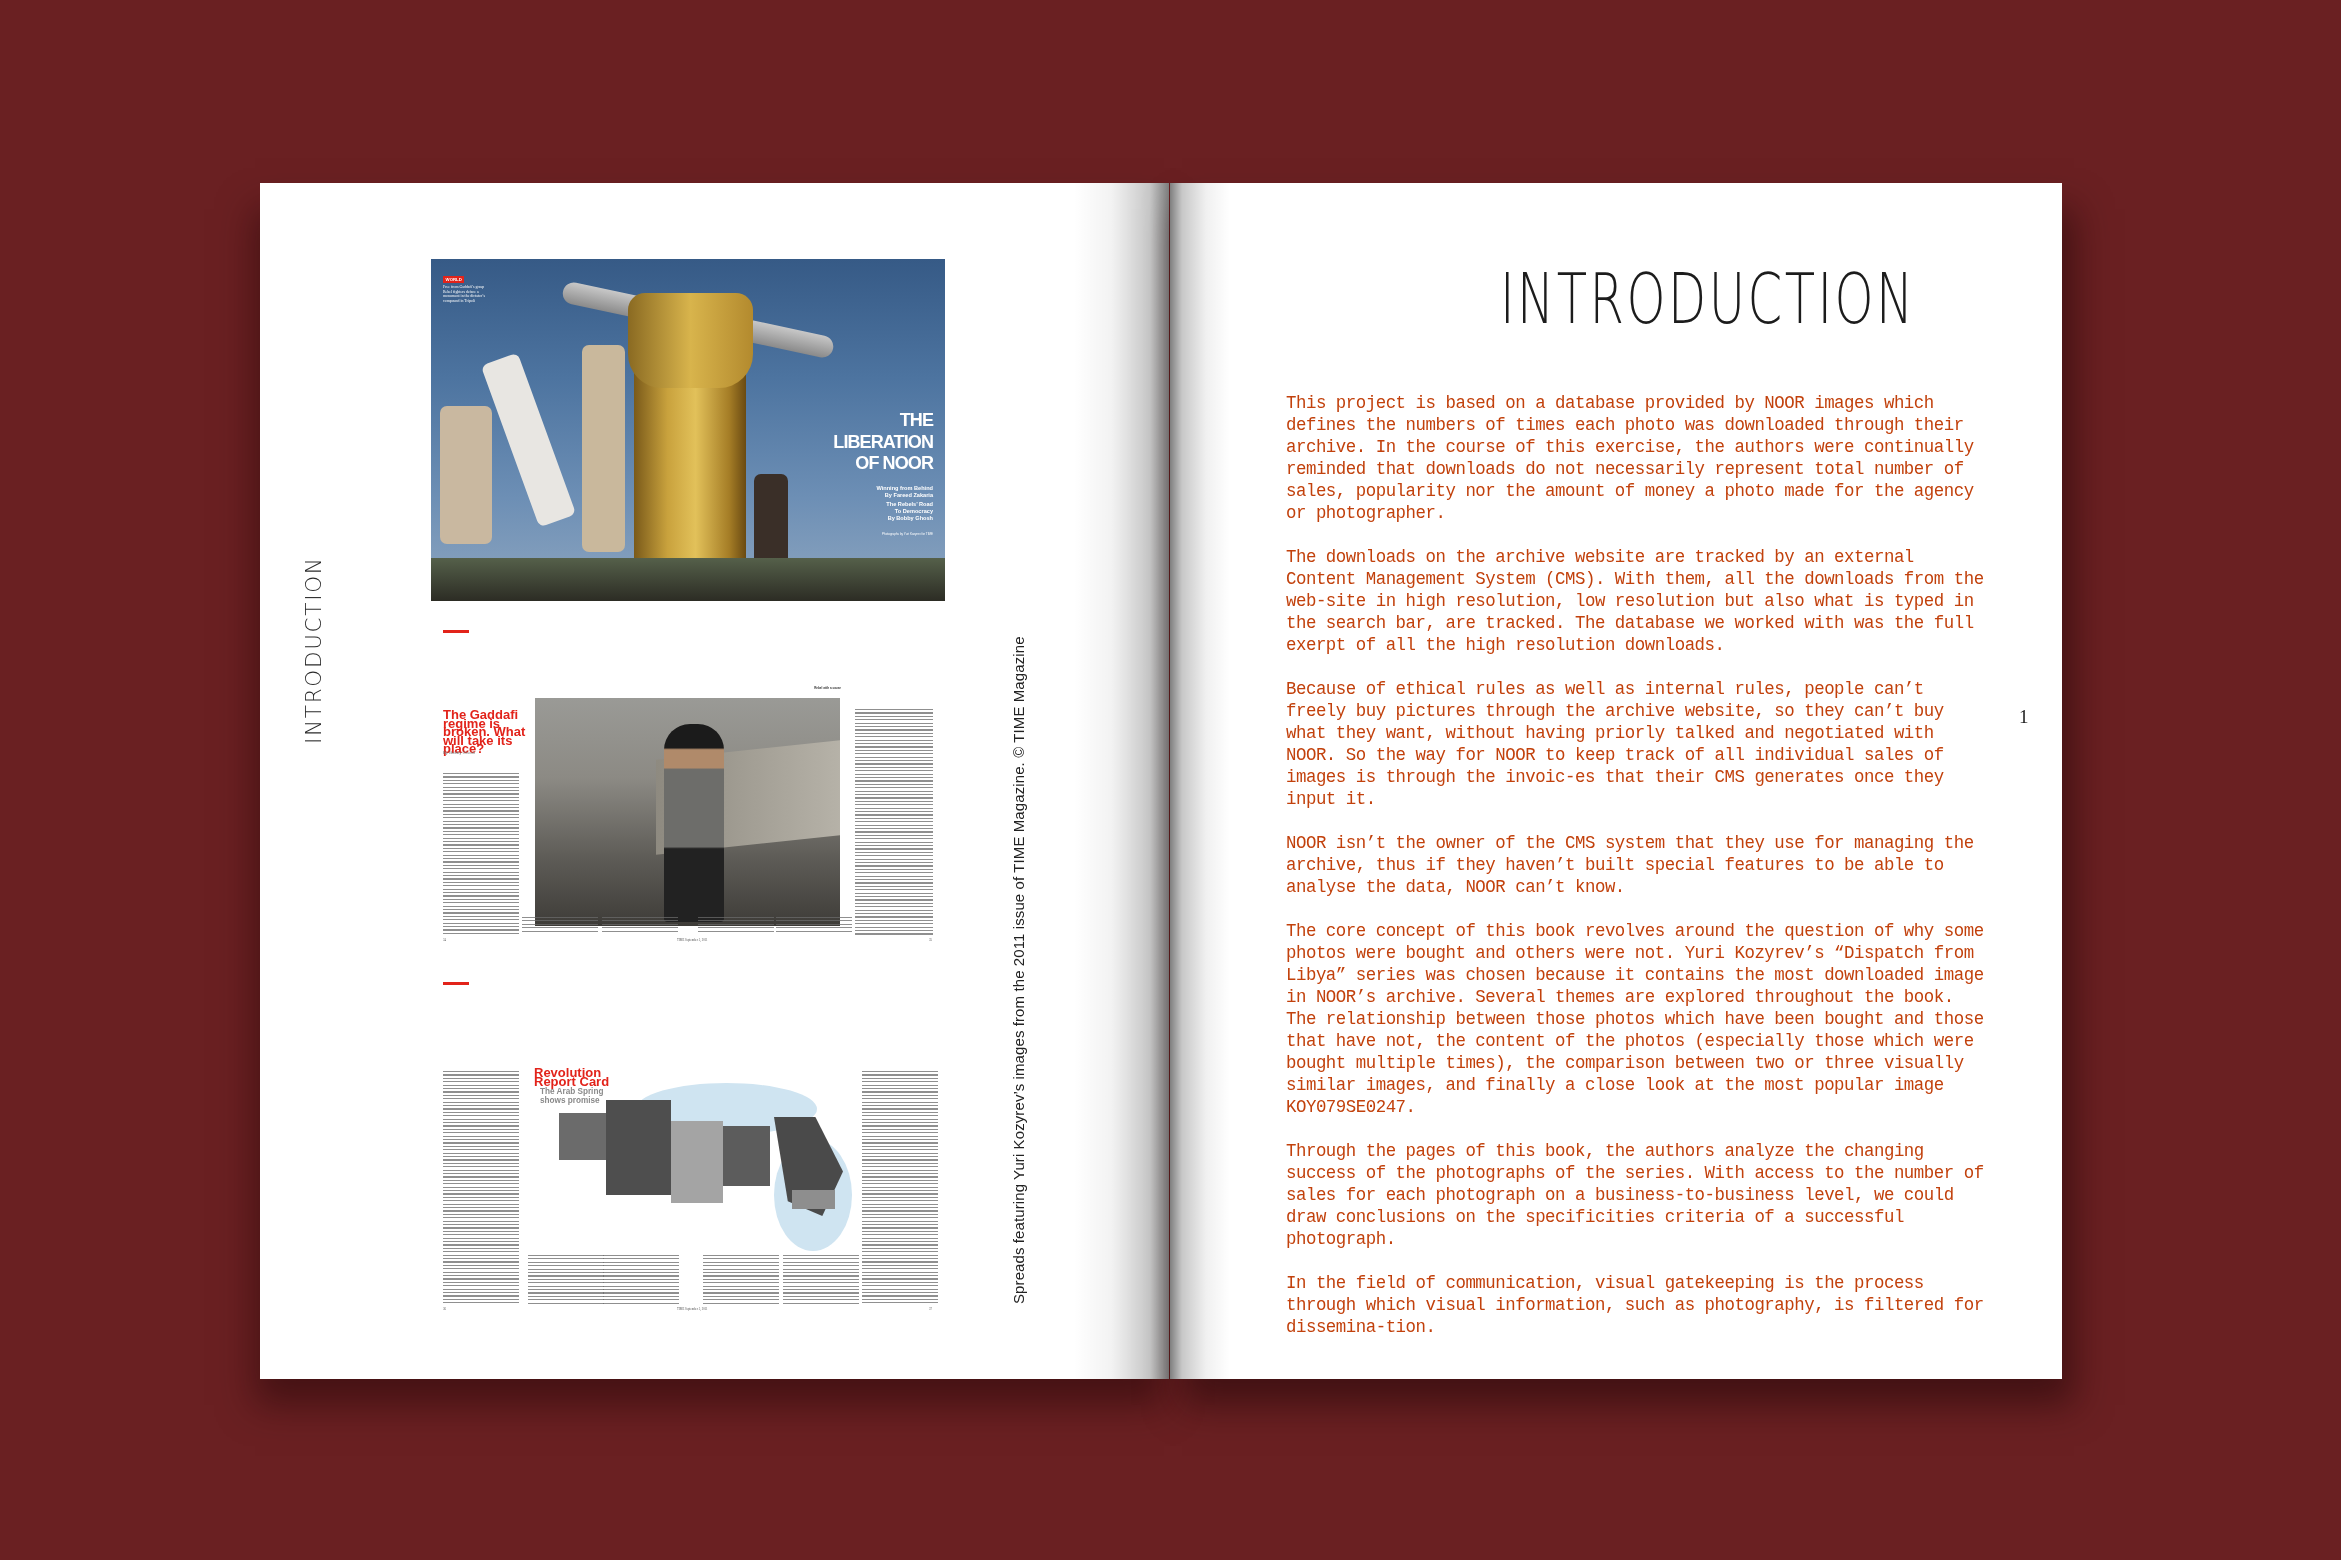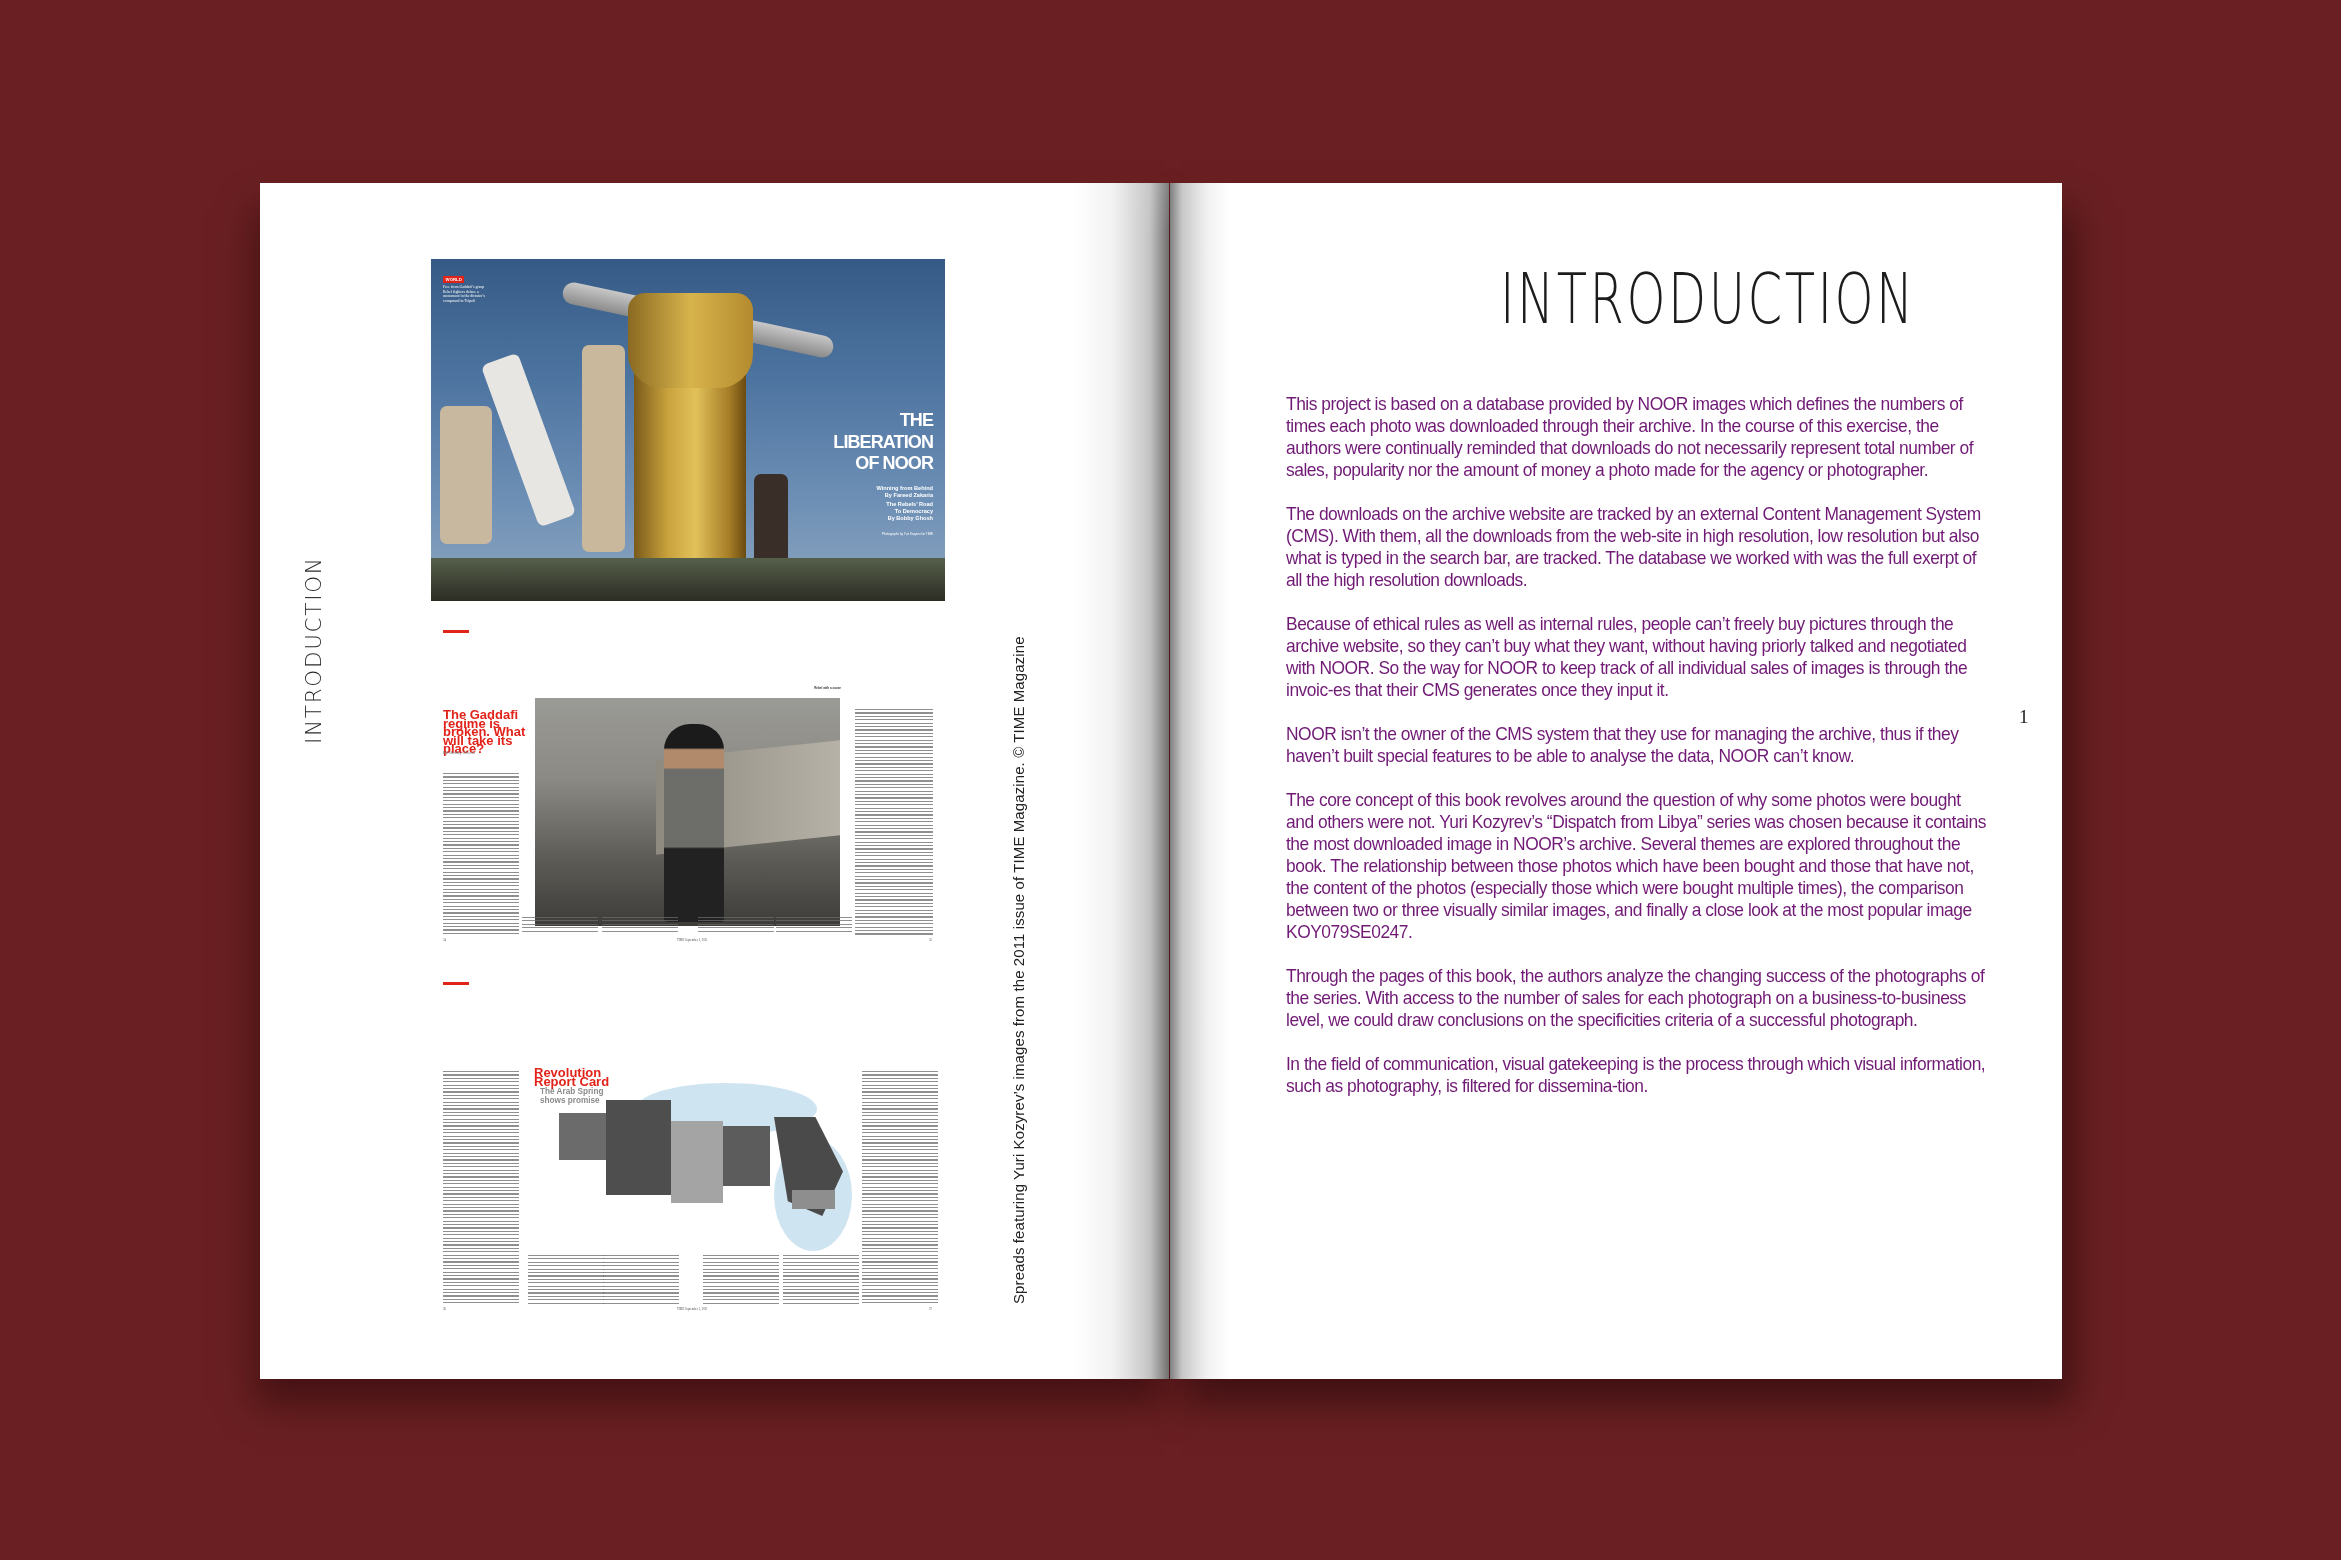--- a/index.html
+++ b/index.html
@@ -131,22 +131,22 @@
 
   
   .title {
     position: absolute; left: 330px; top: 76px;
     font-family: "DejaVu Sans", sans-serif; font-weight: 300;
     font-size: 69px; letter-spacing: 3.4px; color: #1c1c1c;
     transform: scaleX(0.72); transform-origin: left top; white-space: nowrap;
   }
   .body {
     position: absolute; left: 116px; top: 210px; width: 707px;
-    font-family: Liberation Sans, sans-serif; font-size: 18.5px; line-height: 22px;
-    color: #701a75; letter-spacing: -0.5px;
+    font-family: Liberation Mono, monospace; font-size: 18.5px; line-height: 22px;
+    color: #c2410c; letter-spacing: -0.5px;
   }
   .body p { margin: 0 0 22px 0; transform: scaleX(0.94); transform-origin: left top; width: 750px; }
   .page-num {
     position: absolute; left: 849px; top: 523px;
     font-family: "Liberation Serif", serif; font-size: 19px; color: #222;
   }
 </style>
 </head>
 <body>
 

